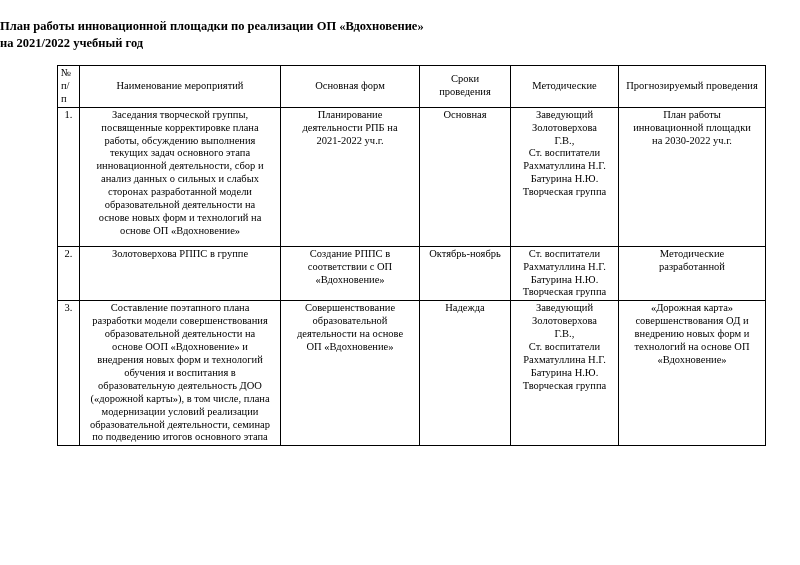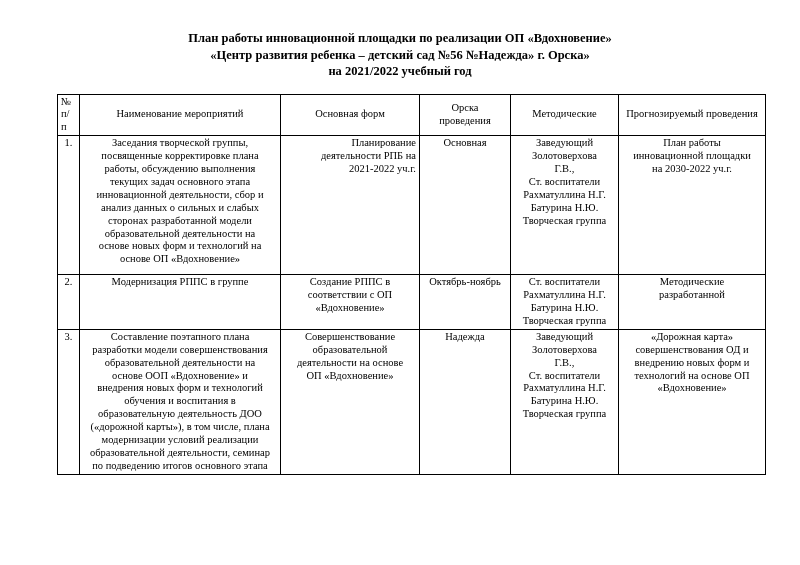--- a/index.html
+++ b/index.html
@@ -3,22 +3,21 @@
 <meta charset="utf-8">
 <style>
   html,body{margin:0;padding:0;}
   body{
     width:800px;height:565px;
     background:#ffffff;color:#000000;
     font-family:"Liberation Serif","DejaVu Serif",serif;
     overflow:hidden;
   }
   .title-block{
-    padding-top:30px;
-    text-align:center;
+    padding-top:18px;
     font-weight:bold;
     font-size:12.5px;
     line-height:16.5px;
   }
   table.plan{
     border-collapse:collapse;
     table-layout:fixed;
     width:708px;
     margin:14px 0 0 57px;
   }
@@ -36,53 +35,52 @@
     text-align:center;
     vertical-align:middle;
     height:38px;
   }
   table.plan th.c-num{ text-align:left; vertical-align:top; }
   table.plan td{
     text-align:center;
     vertical-align:top;
   }
   td.c-num{ text-align:left; }
-  td.c-goal.align-left{ text-align:right; }
+  td.c-goal.align-left{ text-align:center; }
   tbody tr:nth-child(1){ height:139px; }
   tbody tr:nth-child(2){ height:50px; }
   tbody tr:nth-child(3){ height:144px; }
   col.w0{width:22px;} col.w1{width:201px;} col.w2{width:139px;}
   col.w3{width:91px;}  col.w4{width:108px;} col.w5{width:147px;}
 </style>
 </head>
 <body>
 
 <div class="title-block">
   <div>План работы инновационной площадки по реализации ОП «Вдохновение»</div>
-  <div>«Центр развития ребенка – детский сад №56 №Надежда» г. Орска»</div>
   <div>на 2021/2022 учебный год</div>
 </div>
 
 <table class="plan">
   <colgroup>
     <col class="w0">
       <col class="w1">
       <col class="w2">
     <col class="w3">
       <col class="w4">
       <col class="w5">
   </colgroup>
   <thead>
     <tr>
         <th class="c-num">№
 п/
 п</th>
         <th class="c-name">Наименование мероприятий</th>
         <th class="c-goal">Основная форм</th>
-        <th class="c-dates">Орска
+        <th class="c-dates">Сроки
 проведения</th>
         <th class="c-resp">Методические</th>
         <th class="c-result">Прогнозируемый проведения</th>
       </tr>
   </thead>
   <tbody>
       <tr>
         <td class="c-num">1.</td>
         <td class="c-name">Заседания творческой группы,
 посвященные корректировке плана
@@ -104,21 +102,21 @@
 Ст. воспитатели
 Рахматуллина Н.Г.
 Батурина Н.Ю.
 Творческая группа</td>
         <td class="c-result">План работы
 инновационной площадки
 на 2030-2022 уч.г.</td>
       </tr>
       <tr>
         <td class="c-num">2.</td>
-        <td class="c-name">Модернизация РППС в группе</td>
+        <td class="c-name">Золотоверхова РППС в группе</td>
         <td class="c-goal">Создание РППС в
 соответствии с ОП
 «Вдохновение»</td>
         <td class="c-dates">Октябрь-ноябрь</td>
         <td class="c-resp">Ст. воспитатели
 Рахматуллина Н.Г.
 Батурина Н.Ю.
 Творческая группа</td>
         <td class="c-result">Методические
 разработанной</td>

